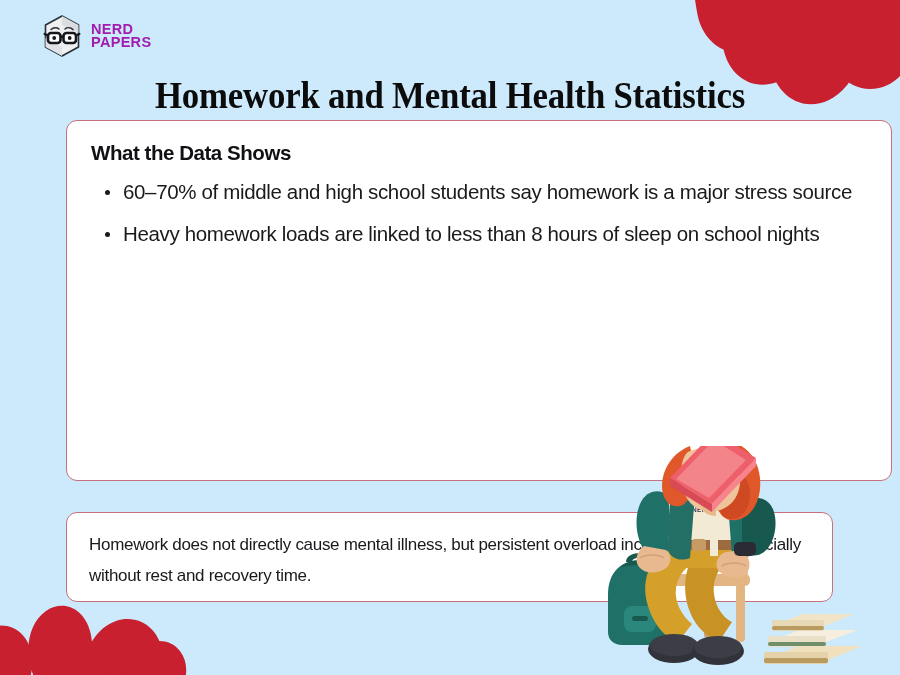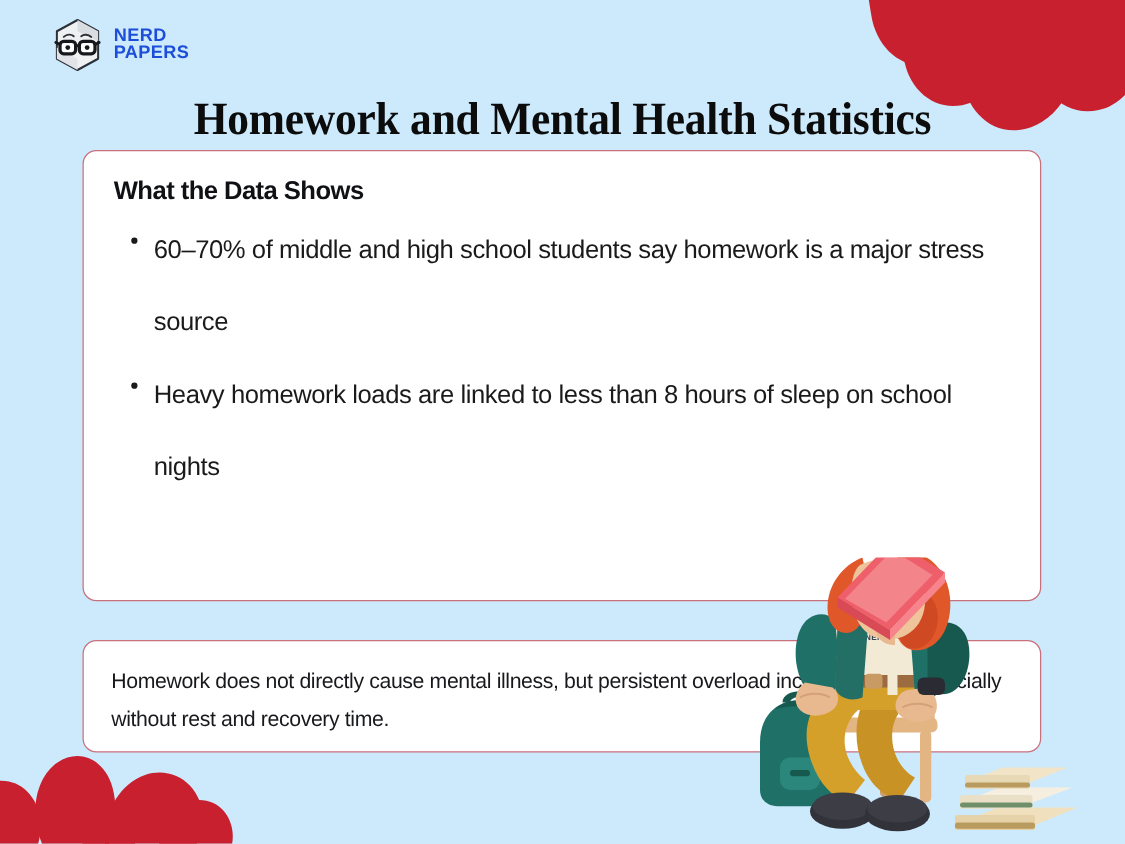--- a/index.html
+++ b/index.html
@@ -43,21 +43,21 @@
     gap: 7px;
   }
   .logo-mark { display: block; }
   .logo-text {
     display: flex;
     flex-direction: column;
     line-height: 0.92;
     font-weight: 700;
     font-size: 14.5px;
     letter-spacing: 0.3px;
-    color: #1d4ed8;
+    color: #a21caf;
     font-family: "Liberation Sans", sans-serif;
   }
   .logo-text span { display: block; }
 
   
   .page-title {
     position: absolute;
     top: 74px;
     left: 0;
     width: 900px;
@@ -75,21 +75,21 @@
   .card {
     position: absolute;
     background: #ffffff;
     border: 1.3px solid #c9707d;
     border-radius: 11px;
   }
 
   .card-main {
     left: 66px;
     top: 120px;
-    width: 767px;
+    width: 826px;
     height: 361px;
     padding: 20px 22px 0 22px;
   }
 
   .card-note {
     left: 66px;
     top: 512px;
     width: 767px;
     height: 90px;
     padding: 16px 22px;
@@ -106,21 +106,21 @@
 
   .bullets {
     list-style: none;
     margin: 0;
     padding: 0;
   }
   .bullets li {
     position: relative;
     padding-left: 34px;
     font-size: 20.5px;
-    line-height: 58px;
+    line-height: 42px;
     color: #1a1a1a;
     letter-spacing: -0.35px;
     font-family: "Liberation Sans", sans-serif;
   }
   .bullets li::before {
     content: "";
     position: absolute;
     left: 16px;
     top: 19px;
     width: 5px;

